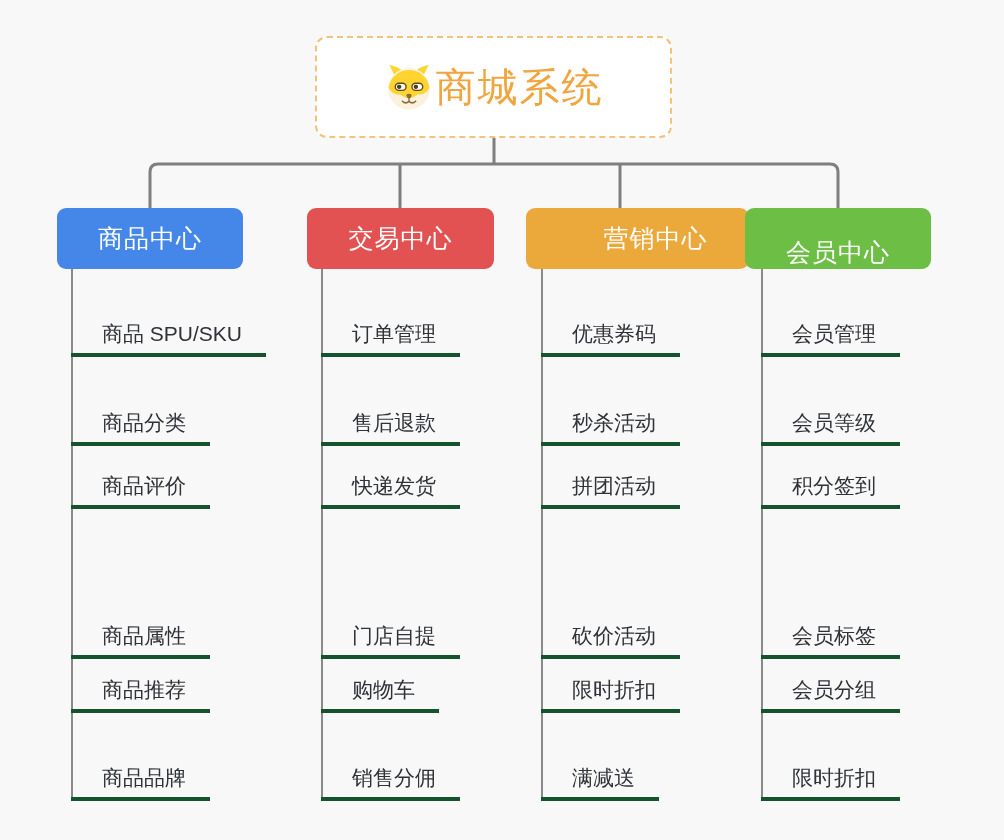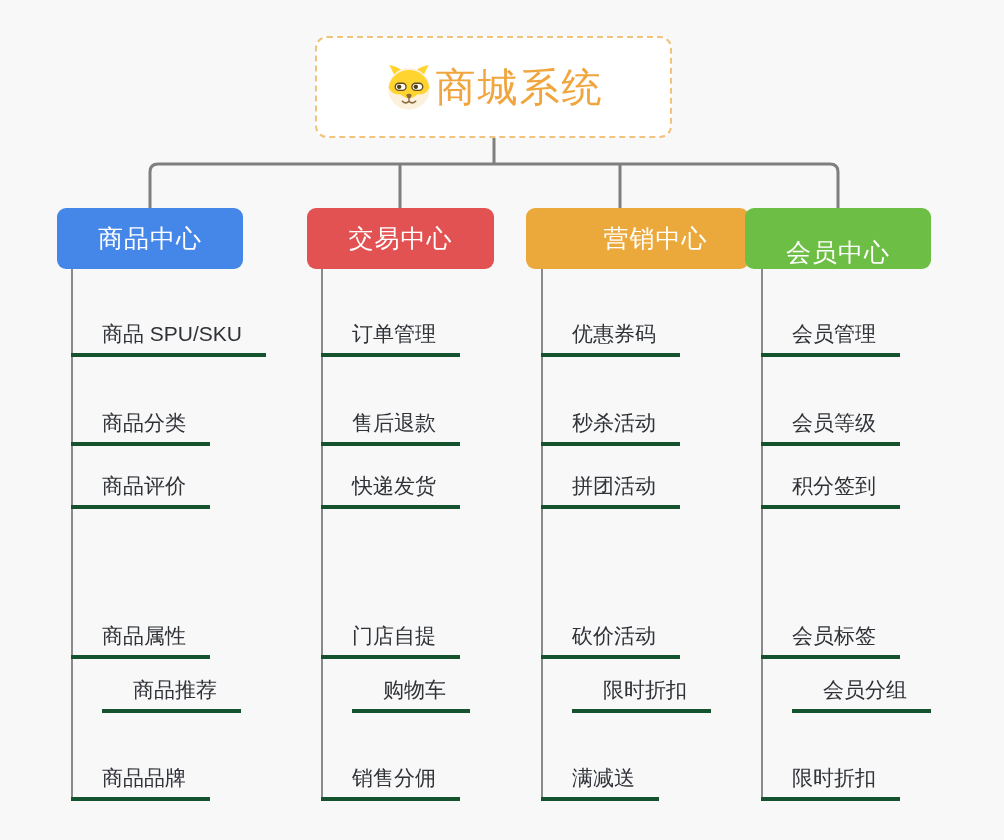--- a/index.html
+++ b/index.html
@@ -60,21 +60,21 @@
     cursor:pointer;
   }
   .col-0{left:71px;}
   .col-1{left:321px;}
   .col-2{left:541px;}
   .col-3{left:761px;}
   .row-0{top:320px;}
   .row-1{top:409px;}
   .row-2{top:472px;}
   .row-3{top:622px;}
-  .row-4{top:676px;margin-left:31px;}
+  .row-4{top:676px;}
   .row-5{top:764px;}
 </style>
 </head>
 <body>
 
 <div class="canvas">
 
   <svg class="connectors" viewBox="0 0 1004 840" xmlns="http://www.w3.org/2000/svg">
     <g stroke="#7F7F7F" fill="none" stroke-width="3">
       <path d="M494 138 L494 164"></path>

